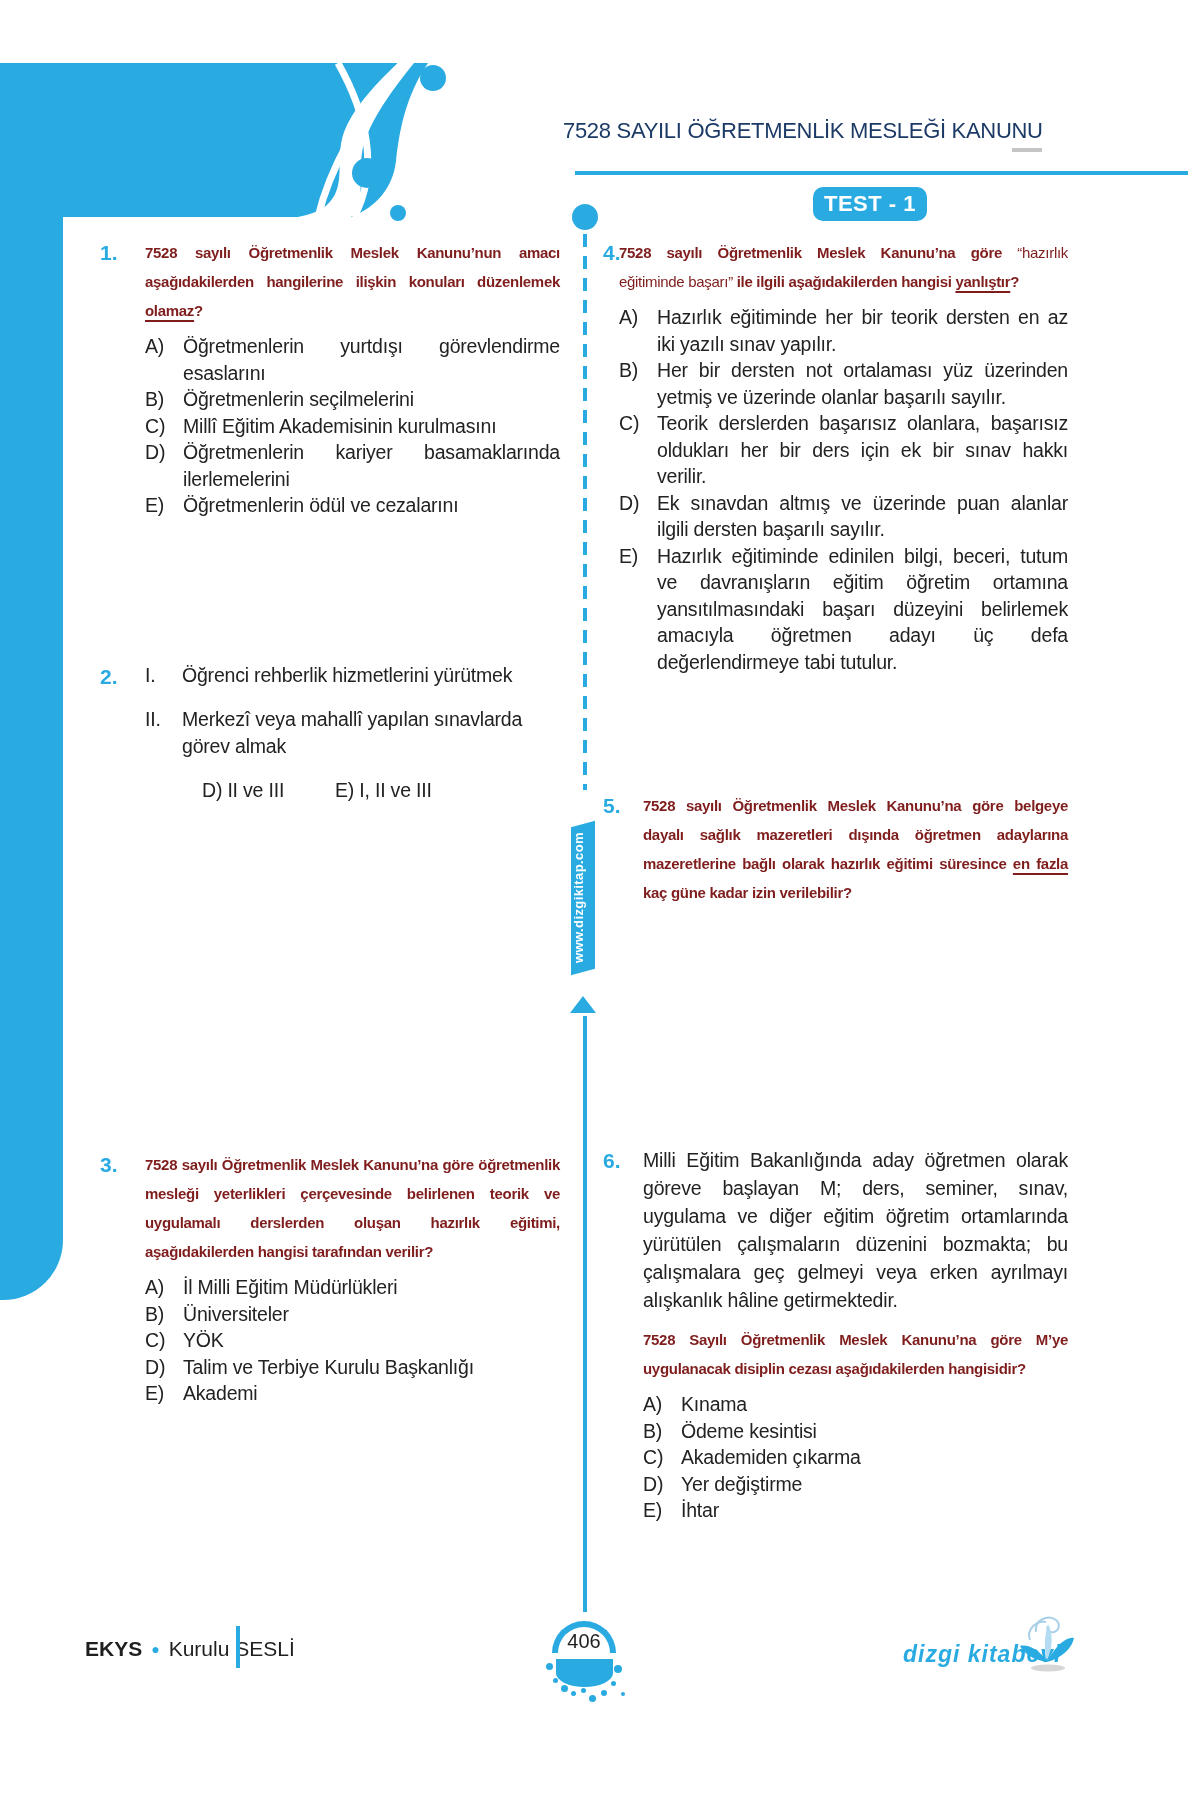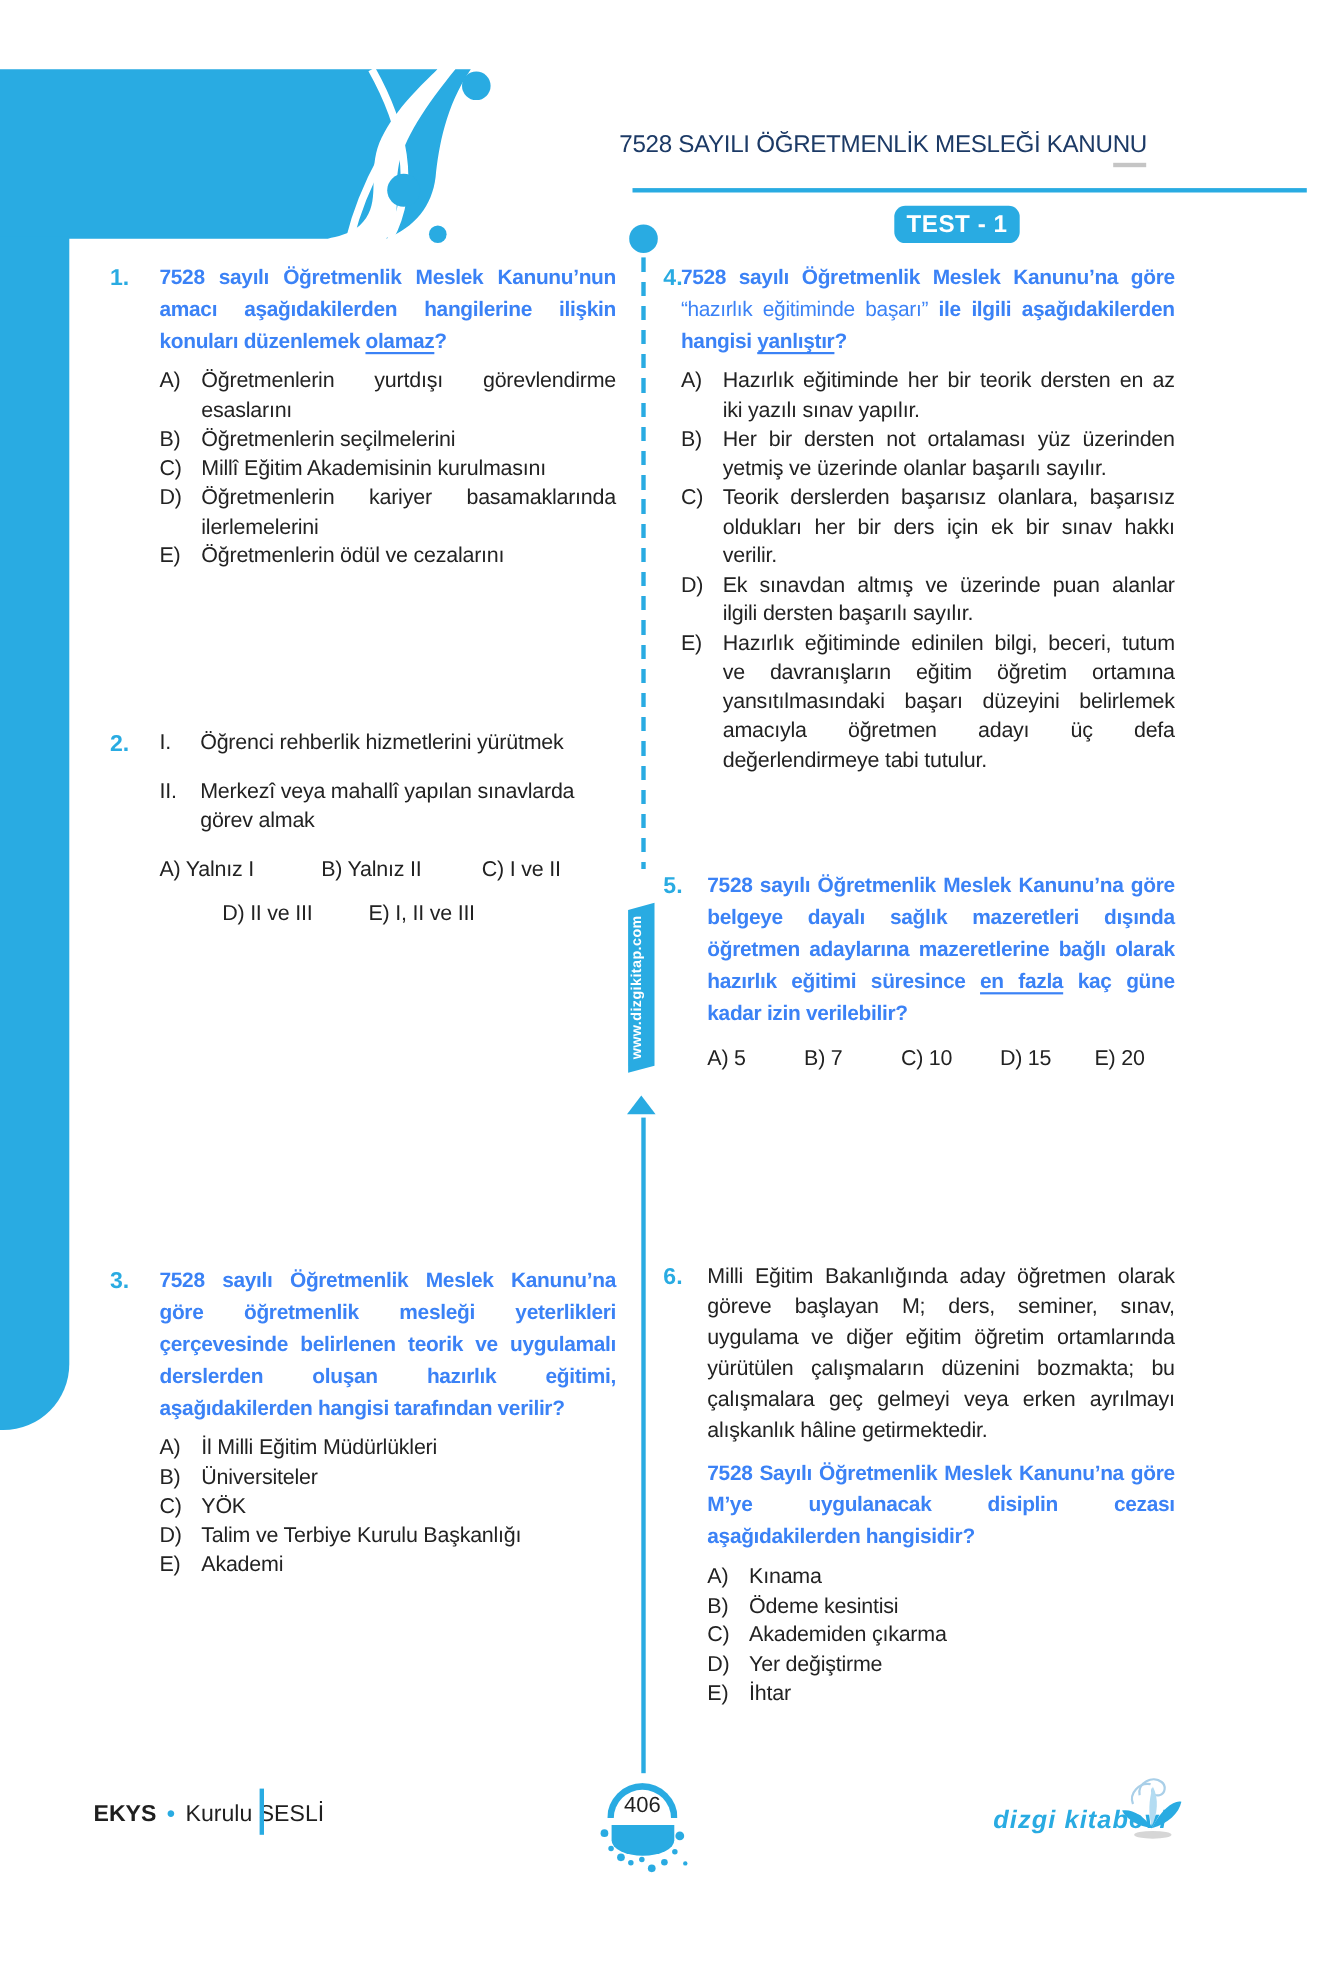--- a/index.html
+++ b/index.html
@@ -64,21 +64,21 @@
   .footer-bar{position:absolute;left:236px;top:1626px;width:3.5px;height:42px;background:var(--accent);}
   .publisher-text{
     position:absolute;left:903px;top:1641px;margin:0;
     color:var(--accent);font-size:23px;font-weight:700;font-style:italic;letter-spacing:1px;white-space:nowrap;
   }
   .publisher-icon{position:absolute;left:1014px;top:1612px;}
   
   .q{position:absolute;}
   .q-num{position:absolute;left:0;top:3px;font-size:21px;font-weight:700;color:var(--accent);}
   .q-body{font-size:19.5px;line-height:26.5px;letter-spacing:-0.2px;}
-  .stem{margin:0 0 8px 0;font-size:19px;line-height:29px;font-weight:700;color:#3b82f6;text-align:justify;letter-spacing:-0.3px;}
+  .stem{margin:0 0 8px 0;font-size:15px;line-height:29px;font-weight:700;color:#7f1d1d;text-align:justify;letter-spacing:-0.3px;}
   .stem .b{font-weight:700;}
   .stem span:not(.b){font-weight:400;}
   .intro{margin:0 0 11px 0;font-size:19.5px;line-height:28px;font-weight:400;text-align:justify;}
   .u{text-decoration:underline;text-underline-offset:4px;text-decoration-thickness:2px;}
   .opt{display:flex;line-height:26.5px;}
   .opt-label{flex:0 0 38px;}
   .opt-text{flex:1;text-align:justify;}
   .item{display:flex;margin-bottom:17px;line-height:27px;}
   .item-label{flex:0 0 37px;}
   .item-text{flex:1;}
@@ -175,25 +175,20 @@
       <div class="q-body" style="margin-left: 45px;">
         <div class="item">
           <span class="item-label">I.</span>
           <span class="item-text">Öğrenci rehberlik hizmetlerini yürütmek</span>
         </div>
         <div class="item">
           <span class="item-label">II.</span>
           <span class="item-text">Merkezî veya mahallî yapılan sınavlarda görev almak</span>
         </div>
         <div class="ans-row">
-          <span style="left: 0px;">A) Yalnız I</span>
-          <span style="left: 147px;">B) Yalnız II</span>
-          <span style="left: 293px;">C) I ve II</span>
-        </div>
-        <div class="ans-row">
           <span style="left: 57px;">D) II ve III</span>
           <span style="left: 190px;">E) I, II ve III</span>
         </div>
       </div>
     </div>
     <div class="q" style="left: 100px; top: 1150px; width: 460px;">
       <span class="q-num">3.</span>
       <div class="q-body" style="margin-left: 45px;">
         <p class="stem"><span class="b ">7528 sayılı Öğretmenlik Meslek Kanunu’na göre öğretmenlik mesleği yeterlikleri çerçevesinde belirlenen teorik ve uygulamalı derslerden oluşan hazırlık eğitimi, aşağıdakilerden hangisi tarafından verilir?</span></p>
         <div class="opt">
@@ -241,27 +236,20 @@
         <div class="opt">
           <span class="opt-label">E)</span>
           <span class="opt-text">Hazırlık eğitiminde edinilen bilgi, beceri, tutum ve davranışların eğitim öğretim ortamına yansıtılmasındaki başarı düzeyini belirlemek amacıyla öğretmen adayı üç defa değerlendirmeye tabi tutulur.</span>
         </div>
       </div>
     </div>
     <div class="q" style="left: 603px; top: 791px; width: 465px;">
       <span class="q-num">5.</span>
       <div class="q-body" style="margin-left: 40px;">
         <p class="stem"><span class="b ">7528 sayılı Öğretmenlik Meslek Kanunu’na göre belgeye dayalı sağlık mazeretleri dışında öğretmen adaylarına mazeretlerine bağlı olarak hazırlık eğitimi süresince </span><span class="b u">en fazla</span><span class="b "> kaç güne kadar izin verilebilir?</span></p>
-        <div class="ans-row">
-          <span style="left: 0px;">A) 5</span>
-          <span style="left: 88px;">B) 7</span>
-          <span style="left: 176px;">C) 10</span>
-          <span style="left: 266px;">D) 15</span>
-          <span style="left: 352px;">E) 20</span>
-        </div>
       </div>
     </div>
     <div class="q" style="left: 603px; top: 1146px; width: 465px;">
       <span class="q-num">6.</span>
       <div class="q-body" style="margin-left: 40px;">
         <p class="intro"><span>Milli Eğitim Bakanlığında aday öğretmen olarak göreve başlayan M; ders, seminer, sınav, uygulama ve diğer eğitim öğretim ortamlarında yürütülen çalışmaların düzenini bozmakta; bu çalışmalara geç gelmeyi veya erken ayrılmayı alışkanlık hâline getirmektedir.</span></p>
         <p class="stem"><span class="b ">7528 Sayılı Öğretmenlik Meslek Kanunu’na göre M’ye uygulanacak disiplin cezası aşağıdakilerden hangisidir?</span></p>
         <div class="opt">
           <span class="opt-label">A)</span>
           <span class="opt-text">Kınama</span>

